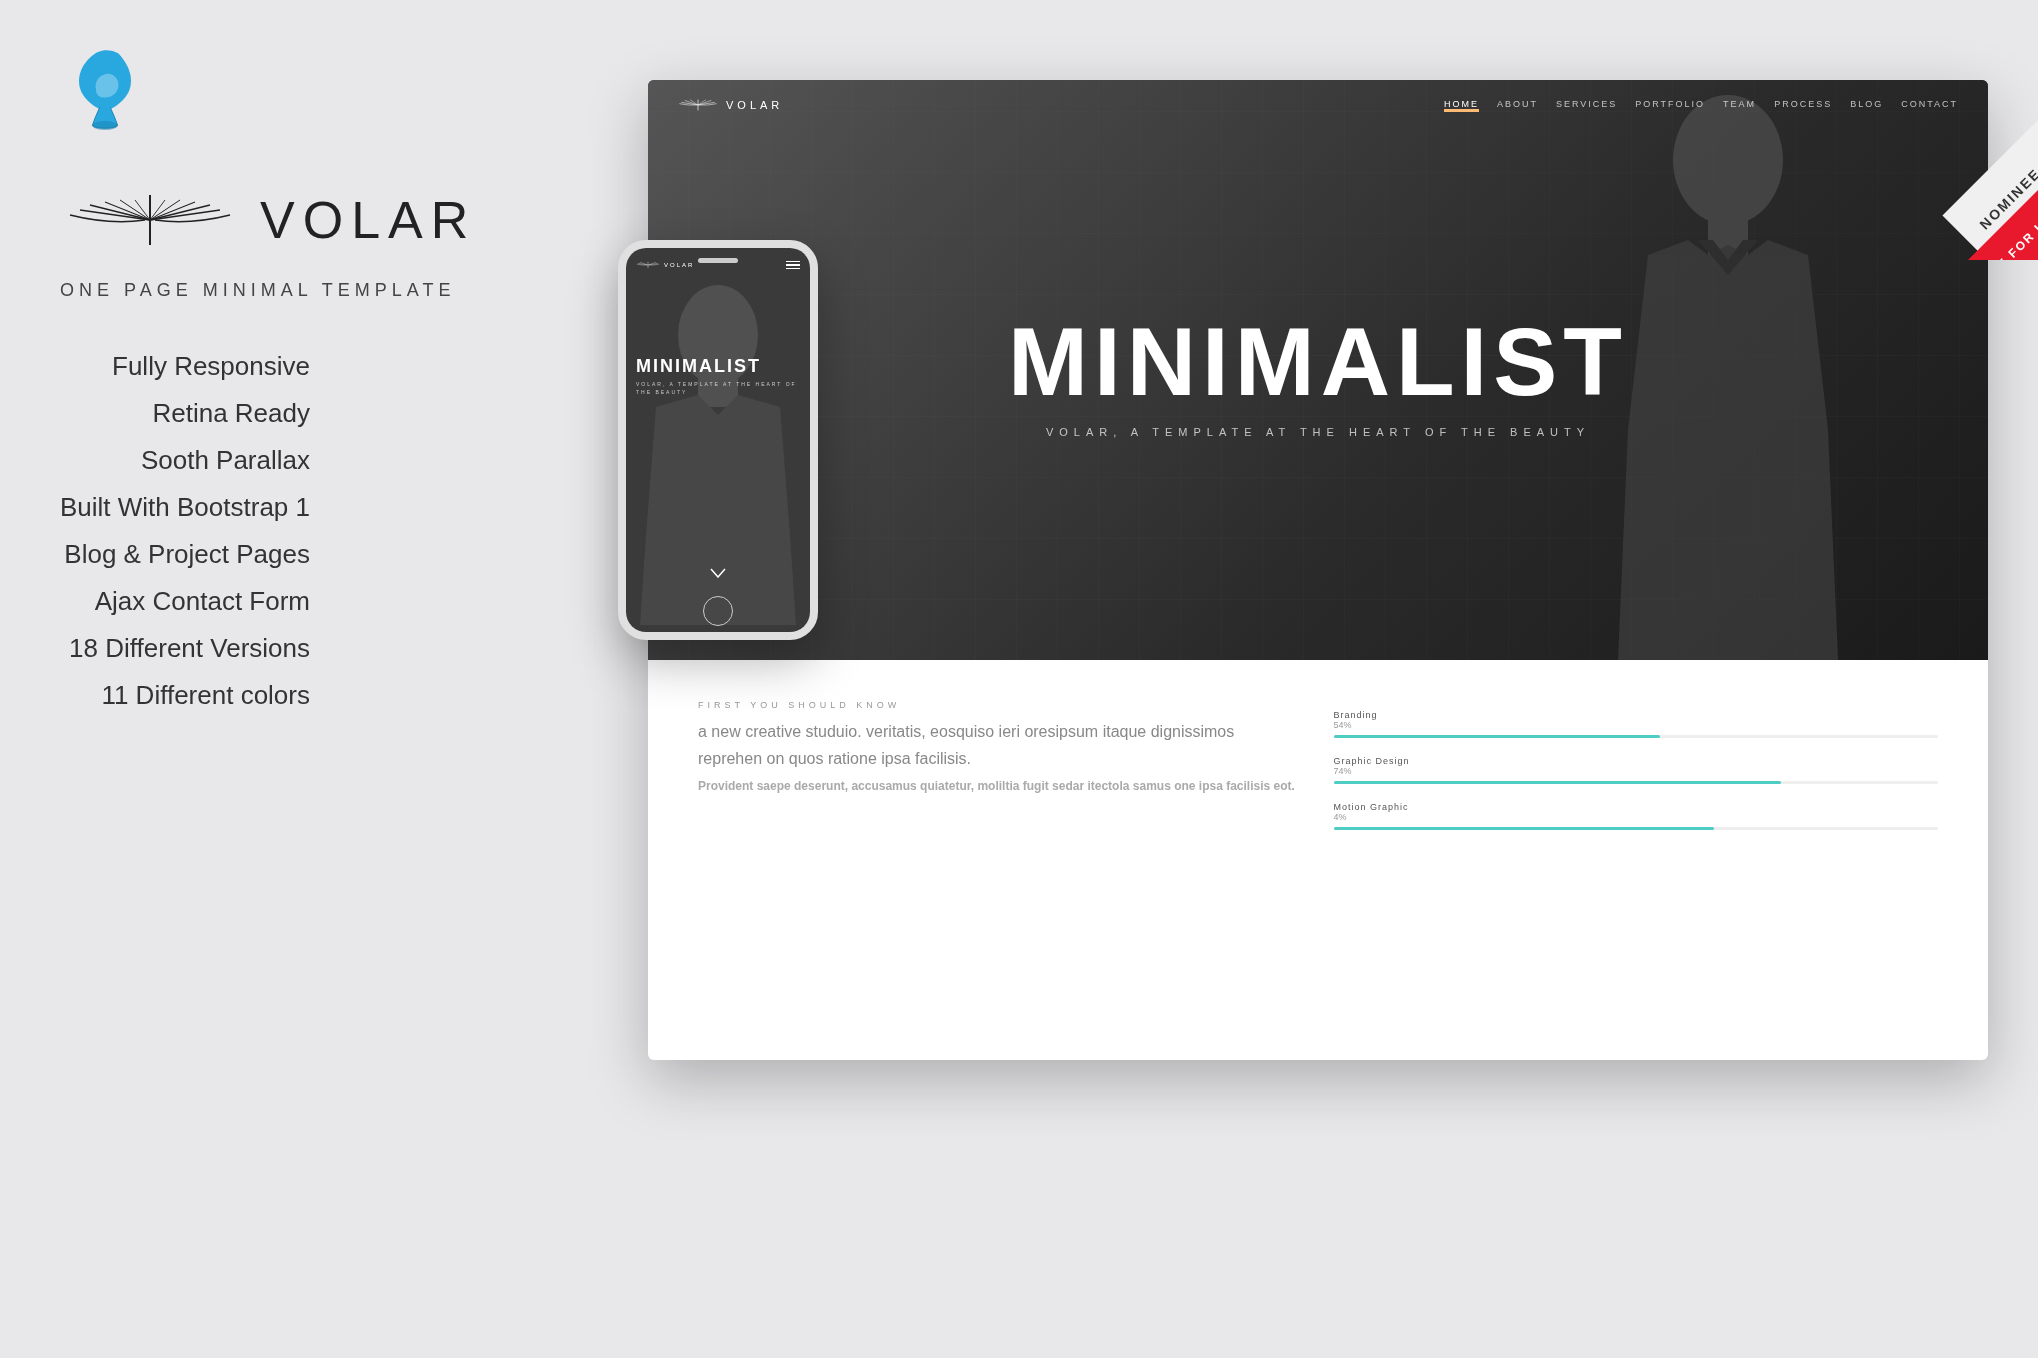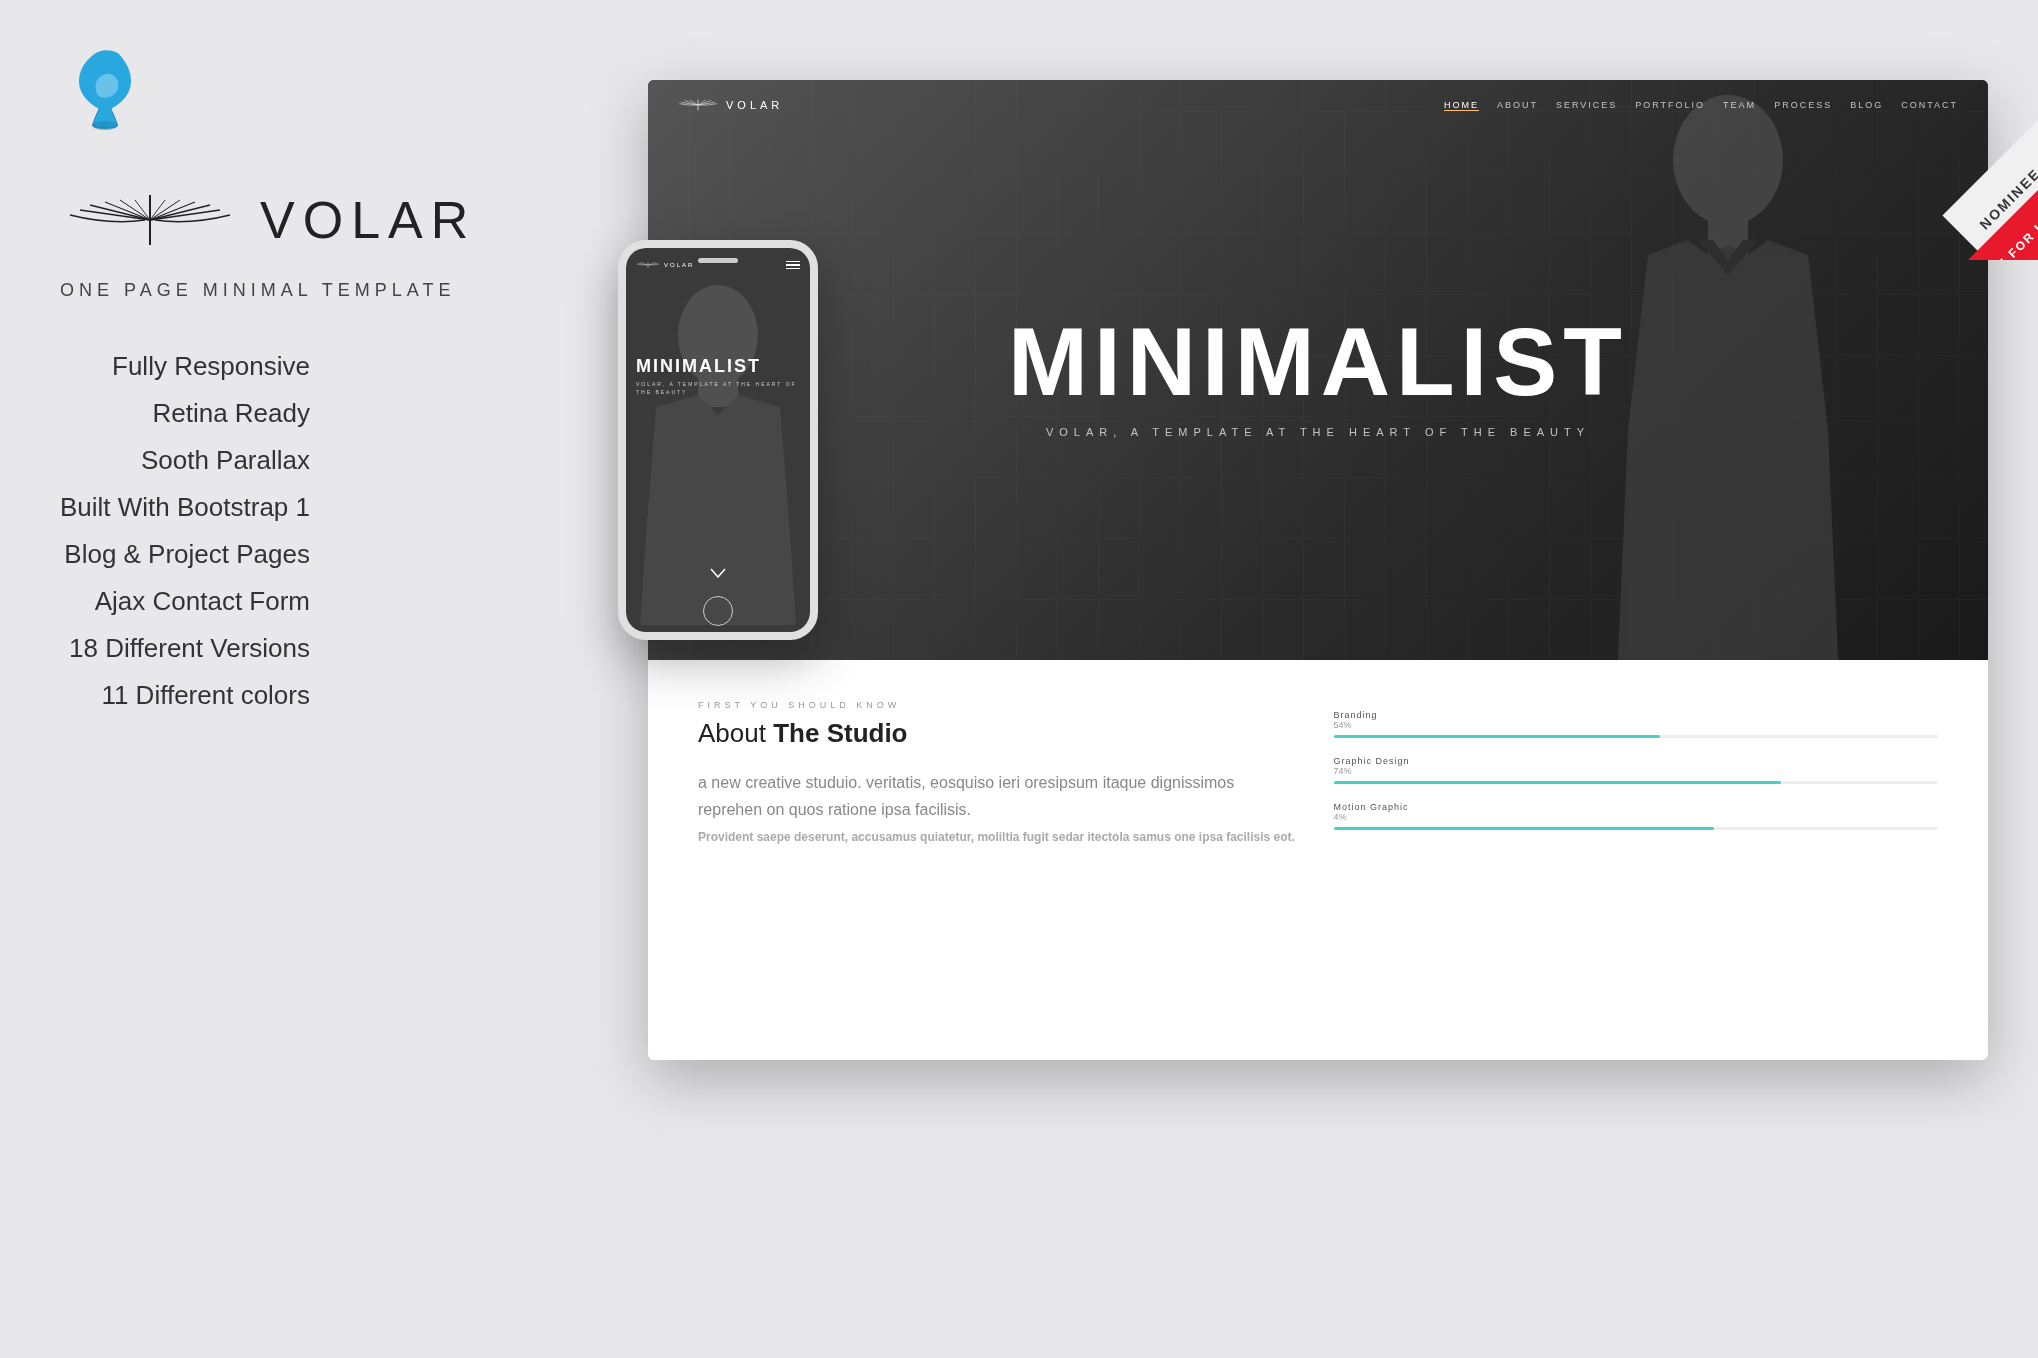--- a/index.html
+++ b/index.html
@@ -476,43 +476,40 @@
             <line x1="30" y1="10" x2="18" y2="2" stroke="#fff" stroke-width="0.6"></line>
             <line x1="30" y1="10" x2="55" y2="6" stroke="#fff" stroke-width="0.8"></line>
             <line x1="30" y1="10" x2="50" y2="3" stroke="#fff" stroke-width="0.7"></line>
             <line x1="30" y1="10" x2="42" y2="2" stroke="#fff" stroke-width="0.6"></line>
             <path d="M2 8 Q16 11 28 10" stroke="#fff" stroke-width="0.8" fill="none"></path>
             <path d="M58 8 Q44 11 32 10" stroke="#fff" stroke-width="0.8" fill="none"></path>
           </svg>
           <span class="nav-logo-text">VOLAR</span>
         </div>
         <ul class="nav-links">
-          <li style="color:#fff;border-bottom:1px solid #fdba74;">HOME</li>
+          <li style="color:#fff;border-bottom:3px solid #fdba74;">HOME</li>
           <li>ABOUT</li>
           <li>SERVICES</li>
           <li>PORTFOLIO</li>
           <li>TEAM</li>
           <li>PROCESS</li>
           <li>BLOG</li>
           <li>CONTACT</li>
         </ul>
       </div>
 
       <div class="hero-content">
         <h1 class="hero-title">MINIMALIST</h1>
         <p class="hero-subtitle">VOLAR, A TEMPLATE AT THE HEART OF THE BEAUTY</p>
       </div>
     </div>
 
     <div class="website-about">
       <div class="about-left">
         <p class="about-label">FIRST YOU SHOULD KNOW</p>
-        <h2 class="about-title">
-          <span>About</span> <strong>The Studio</strong>
-        </h2>
         <p class="about-text">a new creative studuio. veritatis, eosquiso ieri oresipsum itaque dignissimos reprehen on quos ratione ipsa facilisis.</p>
         <p class="about-text-2">Provident saepe deserunt, accusamus quiatetur, moliltia fugit sedar itectola samus one ipsa facilisis eot.</p>
       </div>
       <div class="about-right">
 
         <div class="skill-item">
           <div class="skill-header">
             <span class="skill-name">Branding</span>
             <span class="skill-pct">54%</span>
           </div>

